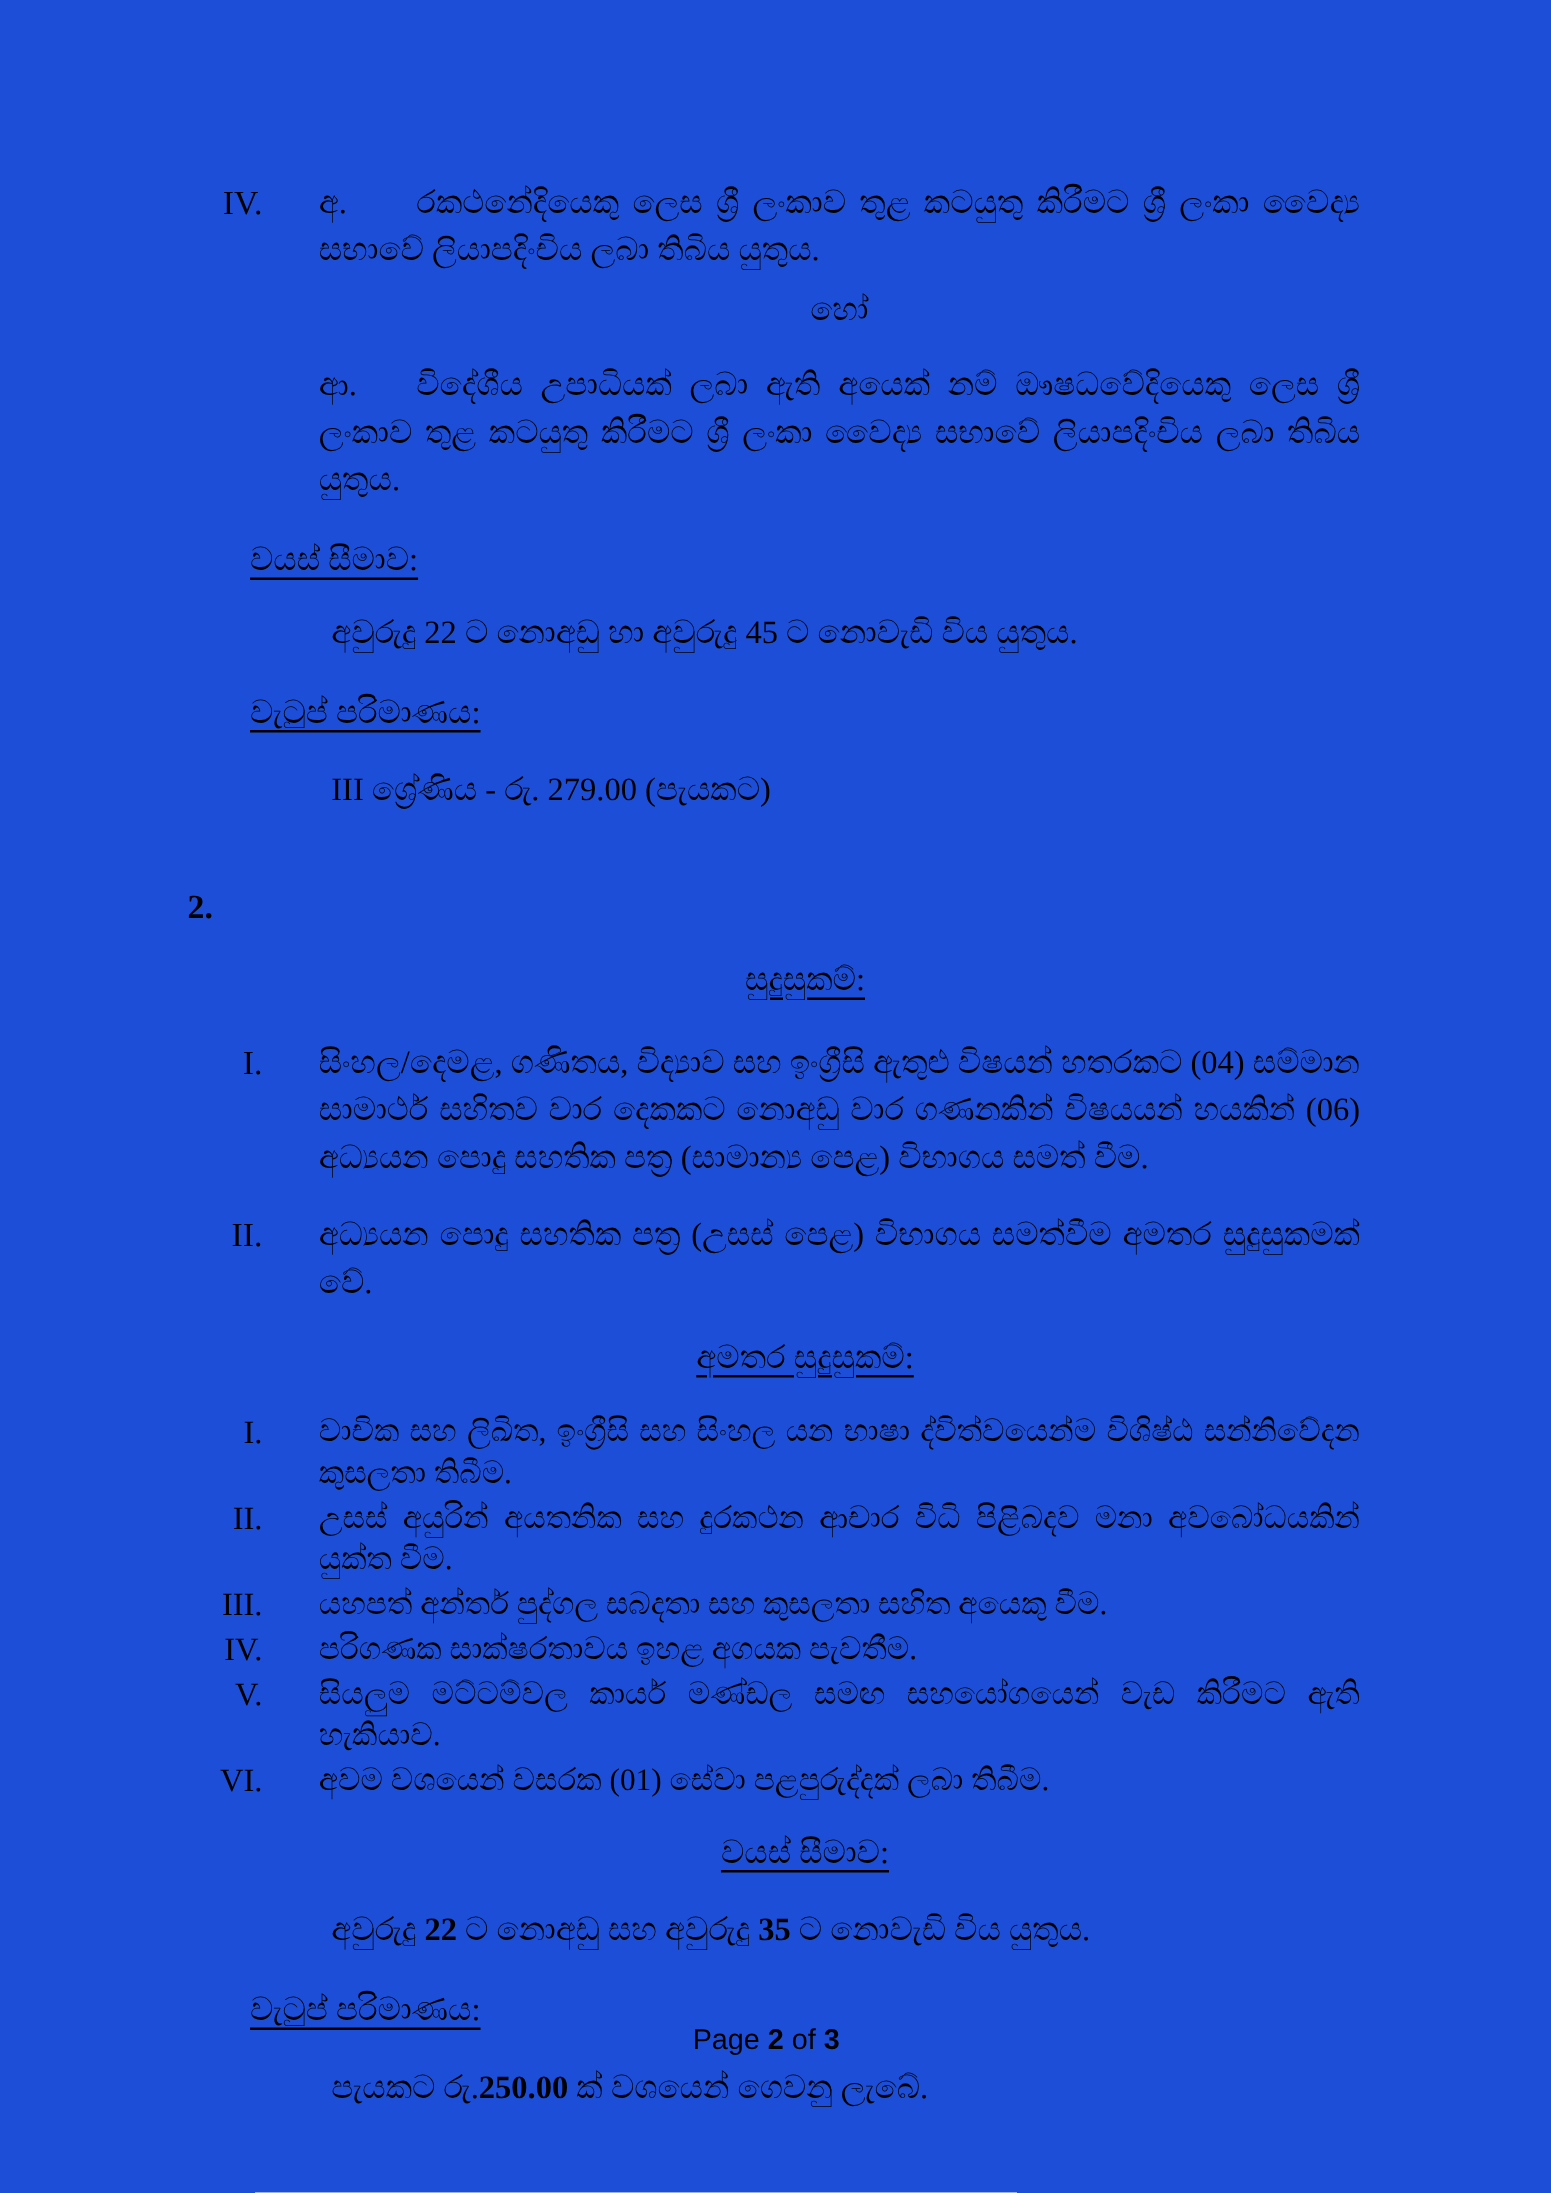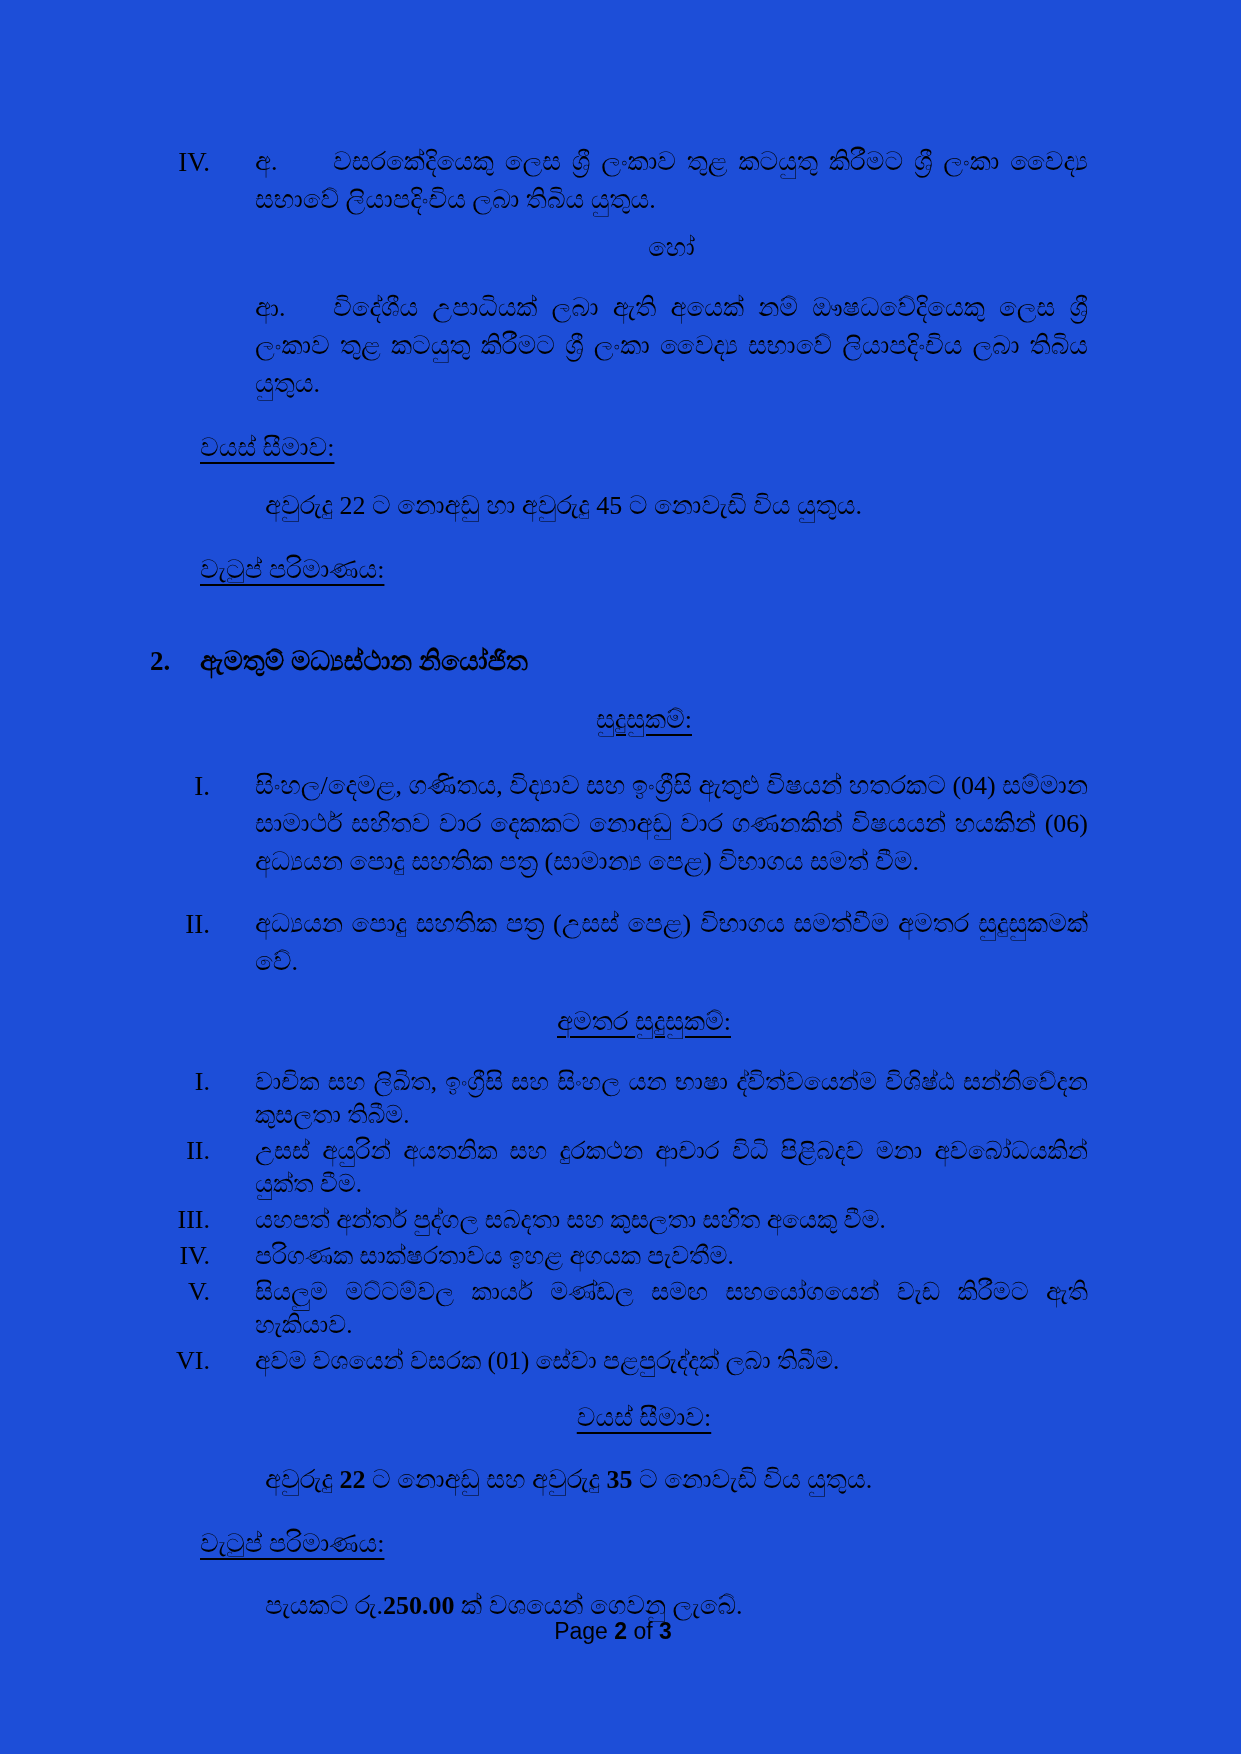--- a/index.html
+++ b/index.html
@@ -62,38 +62,38 @@
     color: #000000;
   }
 </style>
 </head>
 <body>
 
 <div class="page">
 
   <div class="row">
     <div class="rnum">IV.</div>
-    <div class="pbody"><span class="sub-label">අ.</span><span>වසරකේදියෙකු ලෙස ශ්‍රී ලංකාව තුළ කටයුතු කිරීමට ශ්‍රී ලංකා වෛද්‍ය සභාවේ ලියාපදිංචිය ලබා තිබිය යුතුය.</span></div>
+    <div class="pbody"><span class="sub-label">අ.</span><span>රකථනේදියෙකු ලෙස ශ්‍රී ලංකාව තුළ කටයුතු කිරීමට ශ්‍රී ලංකා වෛද්‍ය සභාවේ ලියාපදිංචිය ලබා තිබිය යුතුය.</span></div>
   </div>
 
   <div class="or-line">හෝ</div>
 
   <div class="row para-b">
     <div class="rnum"></div>
     <div class="pbody"><span class="sub-label">ආ.</span><span>විදේශීය උපාධියක් ලබා ඇති අයෙක් නම් ඖෂධවේදියෙකු ලෙස ශ්‍රී ලංකාව තුළ කටයුතු කිරීමට ශ්‍රී ලංකා වෛද්‍ය සභාවේ ලියාපදිංචිය ලබා තිබිය යුතුය.</span></div>
   </div>
 
   <div class="heading h-mt1">වයස් සීමාව:</div>
   <div class="indent-line i-mt1">අවුරුදු 22 ට නොඅඩු හා අවුරුදු 45 ට නොවැඩි විය යුතුය.</div>
 
   <div class="heading h-mt1">වැටුප් පරිමාණය:</div>
+  <div class="indent-line i-mt2">III ශ්‍රේණිය - රු. 279.00 (පැයකට)</div>
 
   <div class="sec-title">
     <div class="sec-num">2.</div>
-    <div>ඇමතුම් මධ්‍යස්ථාන නියෝජිත</div>
   </div>
 
   <div class="heading h-mt2">සුදුසුකම්:</div>
 
   <div class="list">
     <div class="row">
       <div class="rnum">I.</div>
       <div class="pbody">සිංහල/දෙමළ, ගණිතය, විද්‍යාව සහ ඉංග්‍රීසි ඇතුළු විෂයන් හතරකට (04) සම්මාන සාමාර්ථ සහිතව වාර දෙකකට නොඅඩු වාර ගණනකින් විෂයයන් හයකින් (06) අධ්‍යයන පොදු සහතික පත්‍ර (සාමාන්‍ය පෙළ) විභාගය සමත් වීම.</div>
     </div>
     <div class="row">

